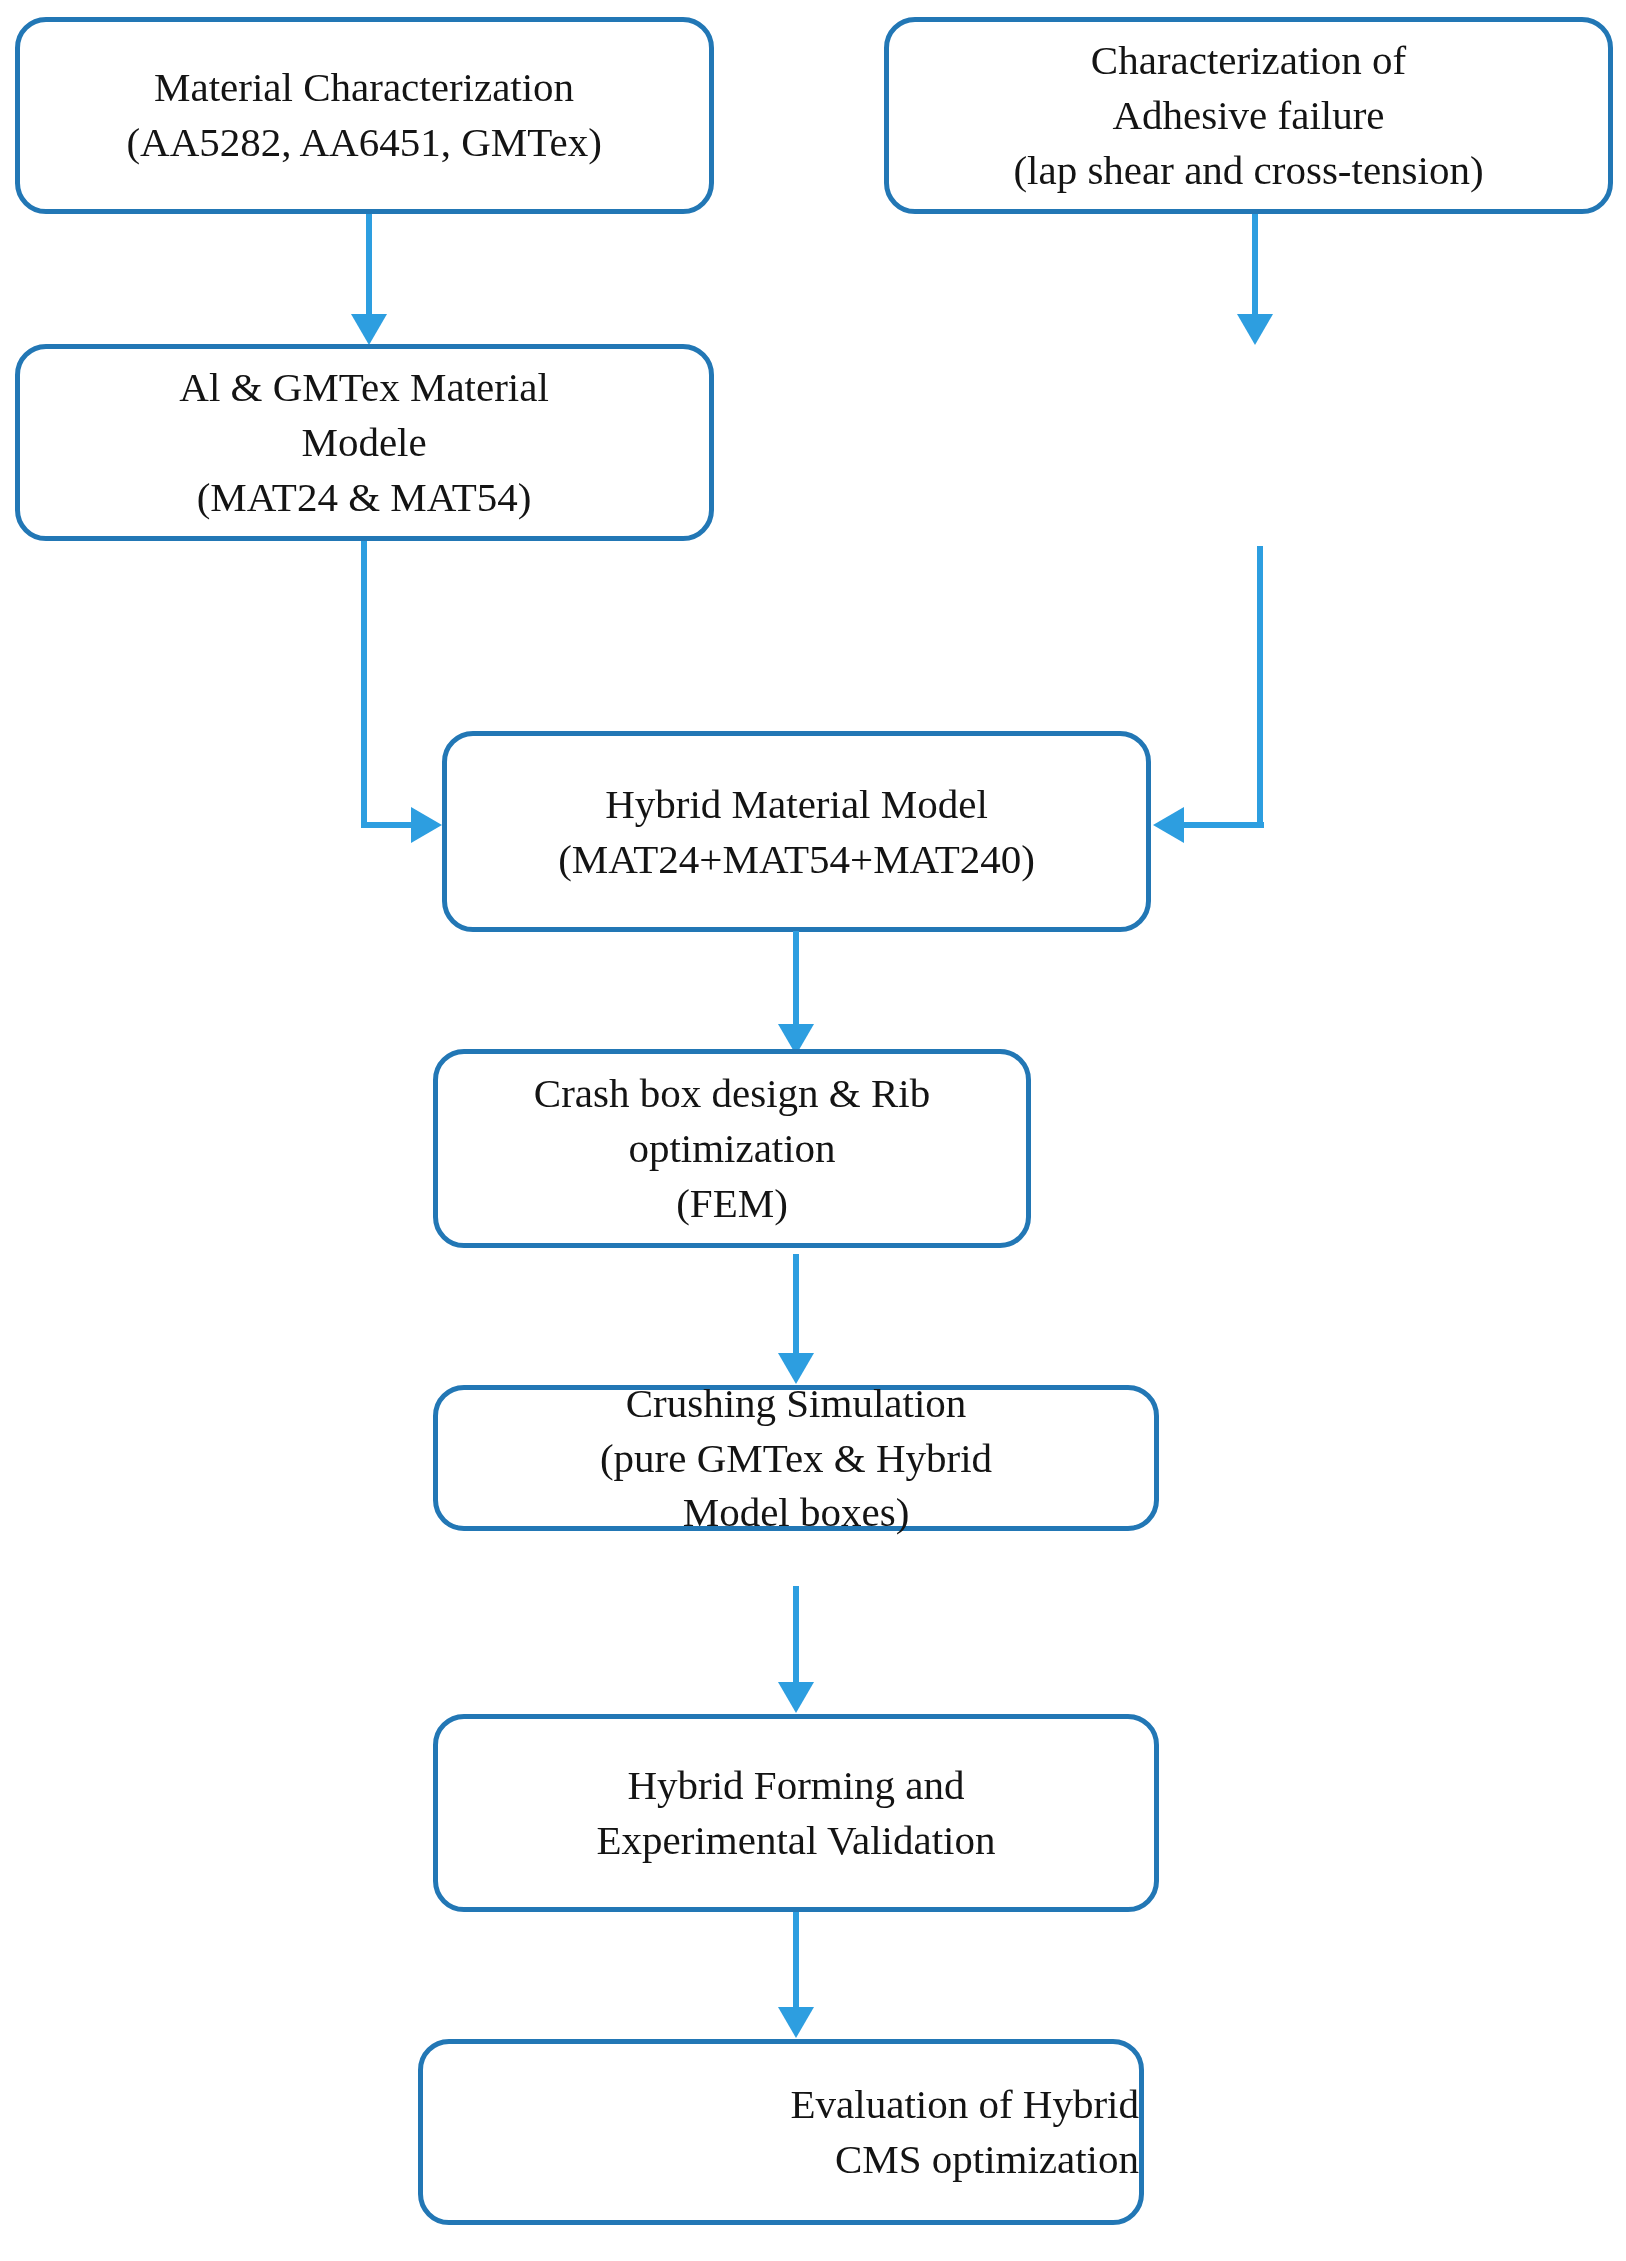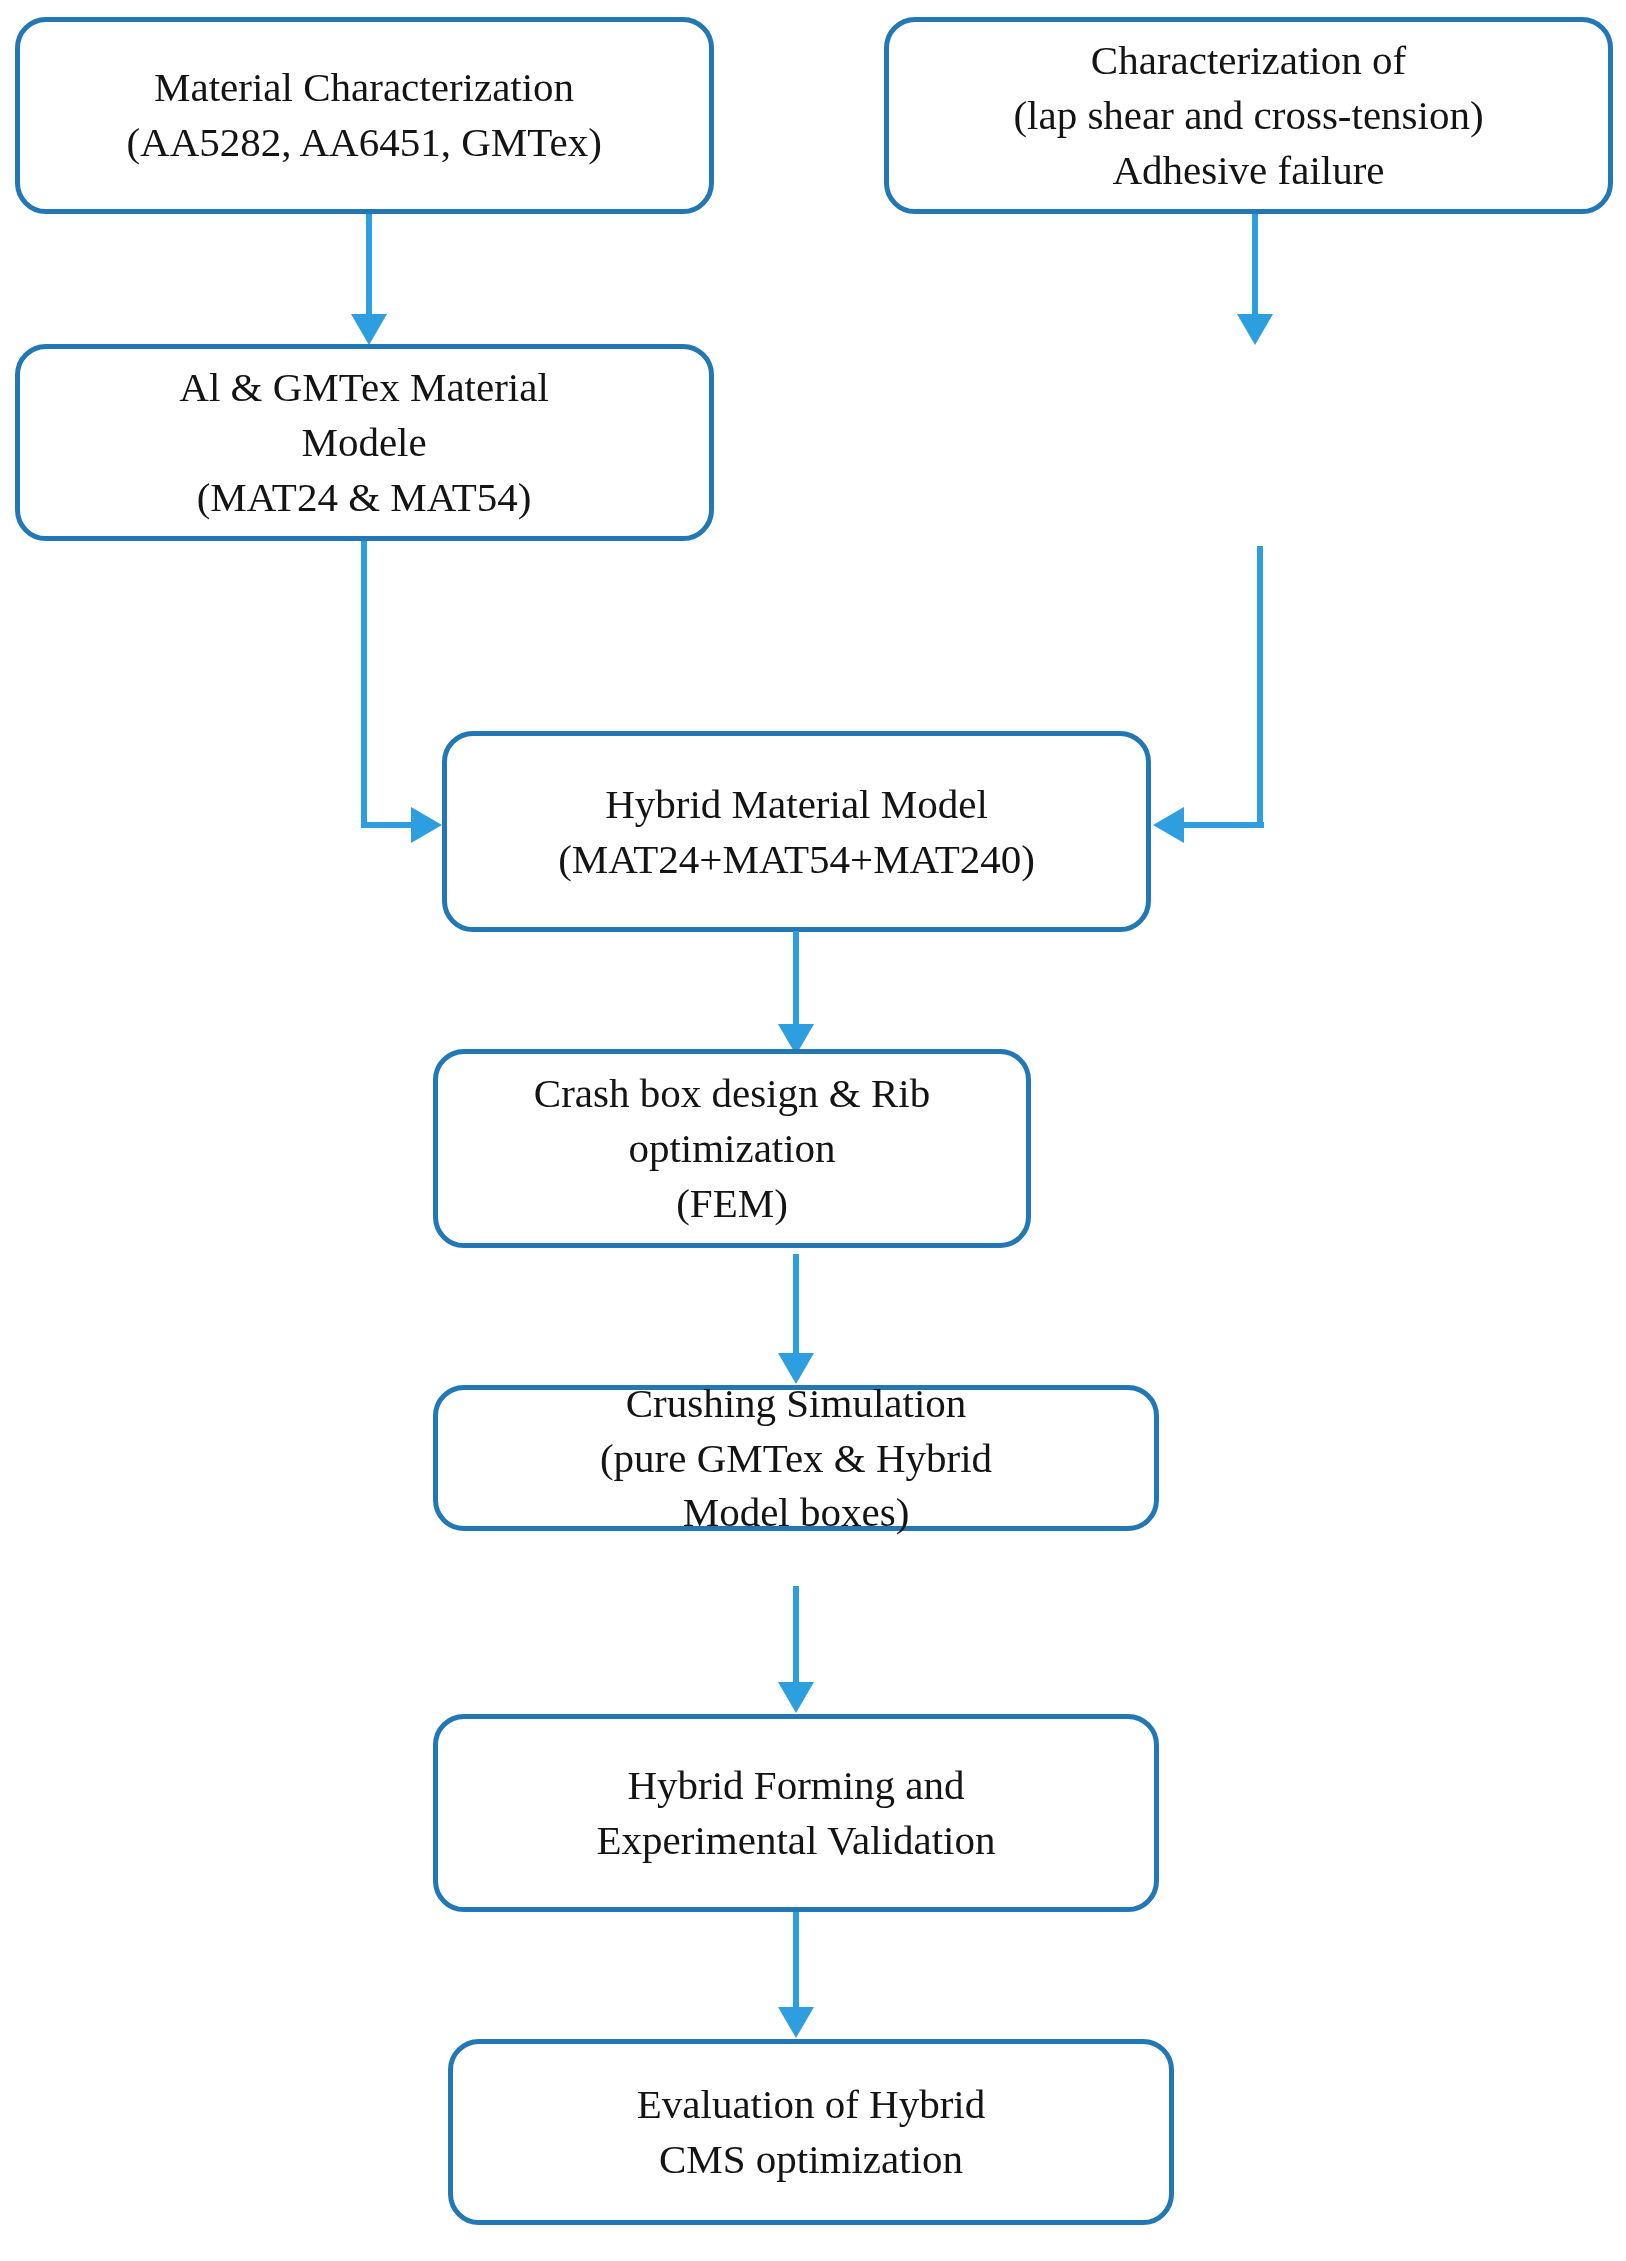--- a/index.html
+++ b/index.html
@@ -60,22 +60,22 @@
 
 <div class="canvas">
 
   <div class="box" style="left:14.6px;top:16.6px;width:699px;height:197px;">
     <span class="line">Material Characterization</span>
     <span class="line">(AA5282, AA6451, GMTex)</span>
   </div>
 
   <div class="box" style="left:884px;top:16.6px;width:729px;height:197px;">
     <span class="line">Characterization of</span>
+    <span class="line">Adhesive failure</span>
     <span class="line">(lap shear and cross-tension)</span>
-    <span class="line">Adhesive failure</span>
   </div>
 
   <div>
     <div class="vline" style="left:366px;top:214px;height:101px;"></div>
     <div class="head-down" style="left:351px;top:314px;"></div>
   </div>
 
   <div>
     <div class="vline" style="left:1252px;top:214px;height:101px;"></div>
     <div class="head-down" style="left:1237px;top:314px;"></div>
@@ -135,19 +135,19 @@
   <div class="box" style="left:433px;top:1714px;width:726px;height:198px;text-align:right;">
     <span class="line">Hybrid Forming and</span>
     <span class="line">Experimental Validation</span>
   </div>
 
   <div>
     <div class="vline" style="left:793px;top:1912px;height:97px;"></div>
     <div class="head-down" style="left:778px;top:2007px;"></div>
   </div>
 
-  <div class="box" style="left:448px;top:2039px;width:726px;height:186px;">
+  <div class="box" style="left:418px;top:2039px;width:726px;height:186px;align-items:flex-end;">
     <span class="line">Evaluation of Hybrid</span>
     <span class="line">CMS optimization</span>
   </div>
 
 </div>
 
 
 </body></html>

